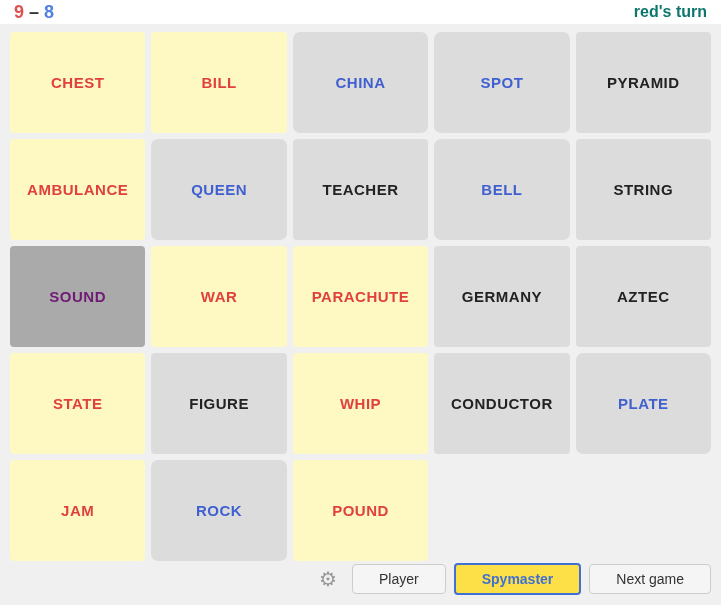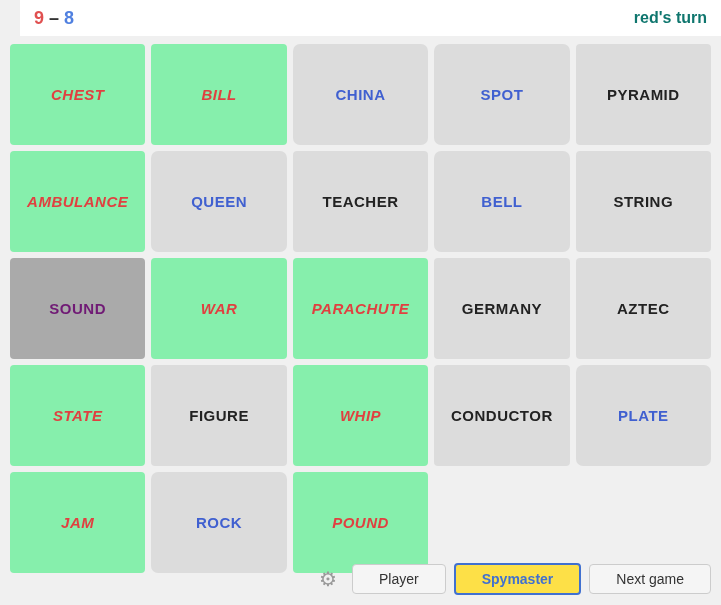--- a/index.html
+++ b/index.html
@@ -12,22 +12,21 @@
       position: relative;
     }
 
     
     #header {
       display: flex;
       justify-content: space-between;
       align-items: center;
       padding: 6px 14px;
       background: #fff;
-      height: 36px;
-      margin-left: 20px;
+      height: 24px;
     }
     #score {
       font-size: 18px;
       font-weight: bold;
       color: #333;
     }
     #score .dash { color: #333; }
     #score .red-score { color: #e05050; }
     #score .blue-score { color: #5080e0; }
     #turn-label {
@@ -53,21 +52,21 @@
       align-items: center;
       justify-content: center;
       cursor: pointer;
       font-size: 15px;
       font-weight: bold;
       letter-spacing: 0.5px;
       transition: background 0.1s;
     }
 
     .card.color-neutral { background: #dcdcdc; color: #222; }
-    .card.color-red { background: #86efac; color: #e04040; font-style: italic; }
+    .card.color-red { background: #fef9c3; color: #e04040; }
     .card.color-blue { background: #dcdcdc; color: #4060d0; border-radius: 7px; }
     .card.color-selected-grey { background: #aaaaaa; color: #701a75; }
 
     
     #footer {
       position: absolute;
       bottom: 10px;
       right: 10px;
       display: flex;
       align-items: center;

